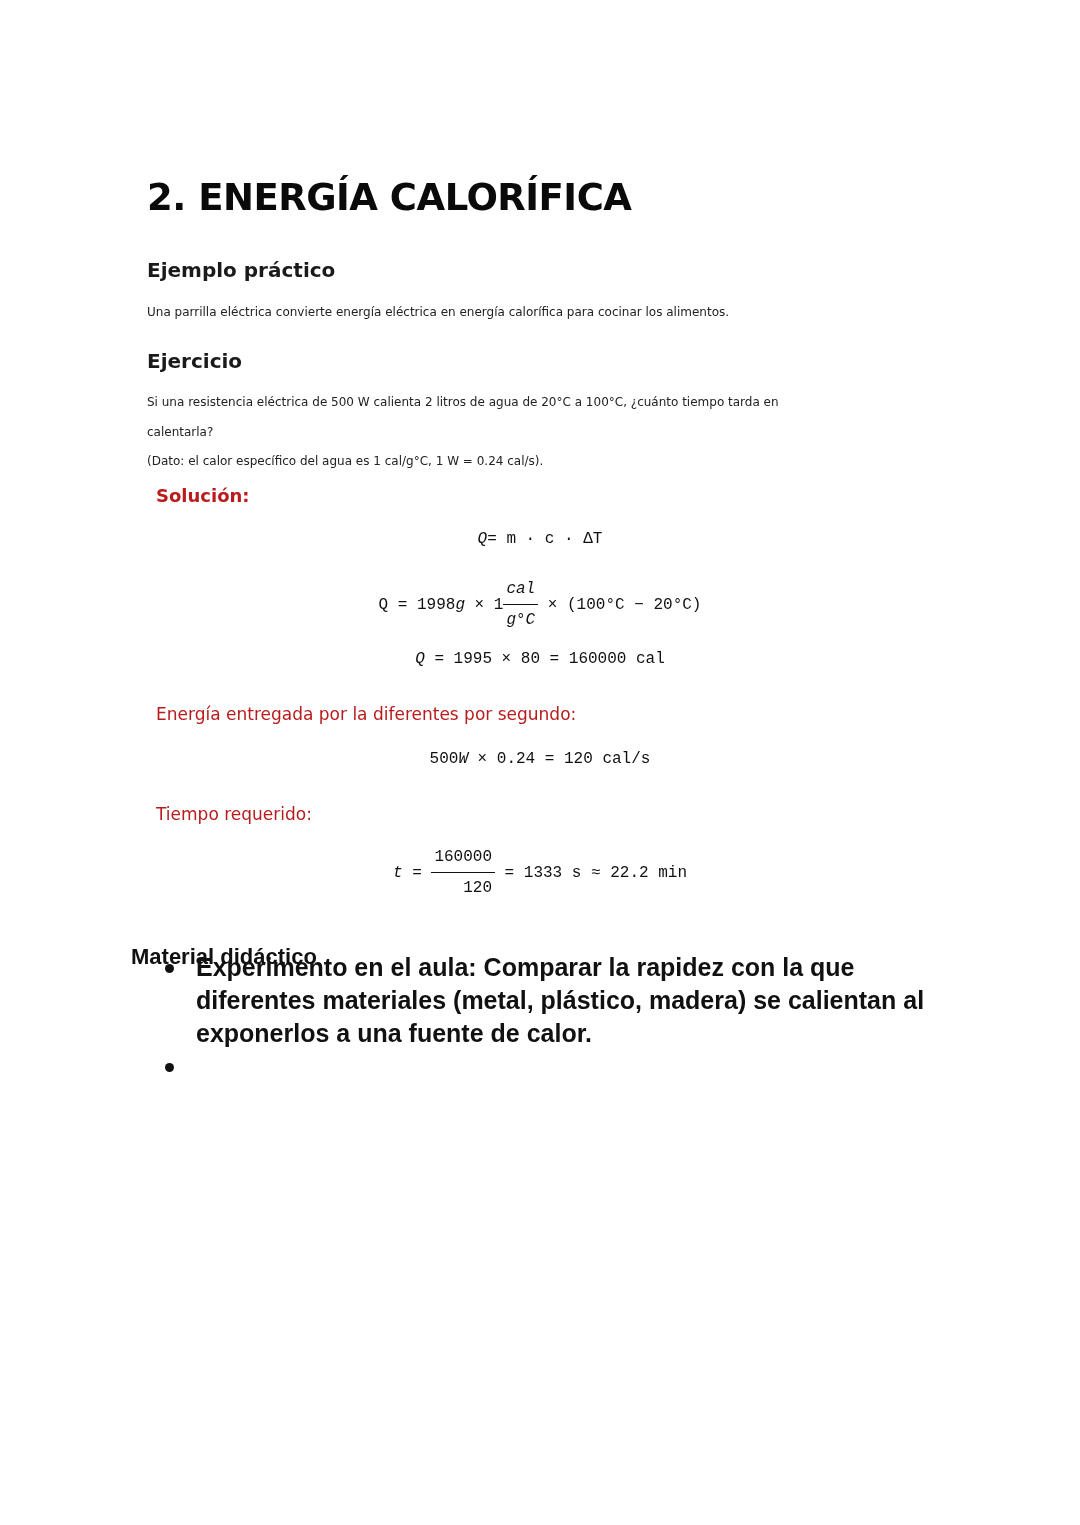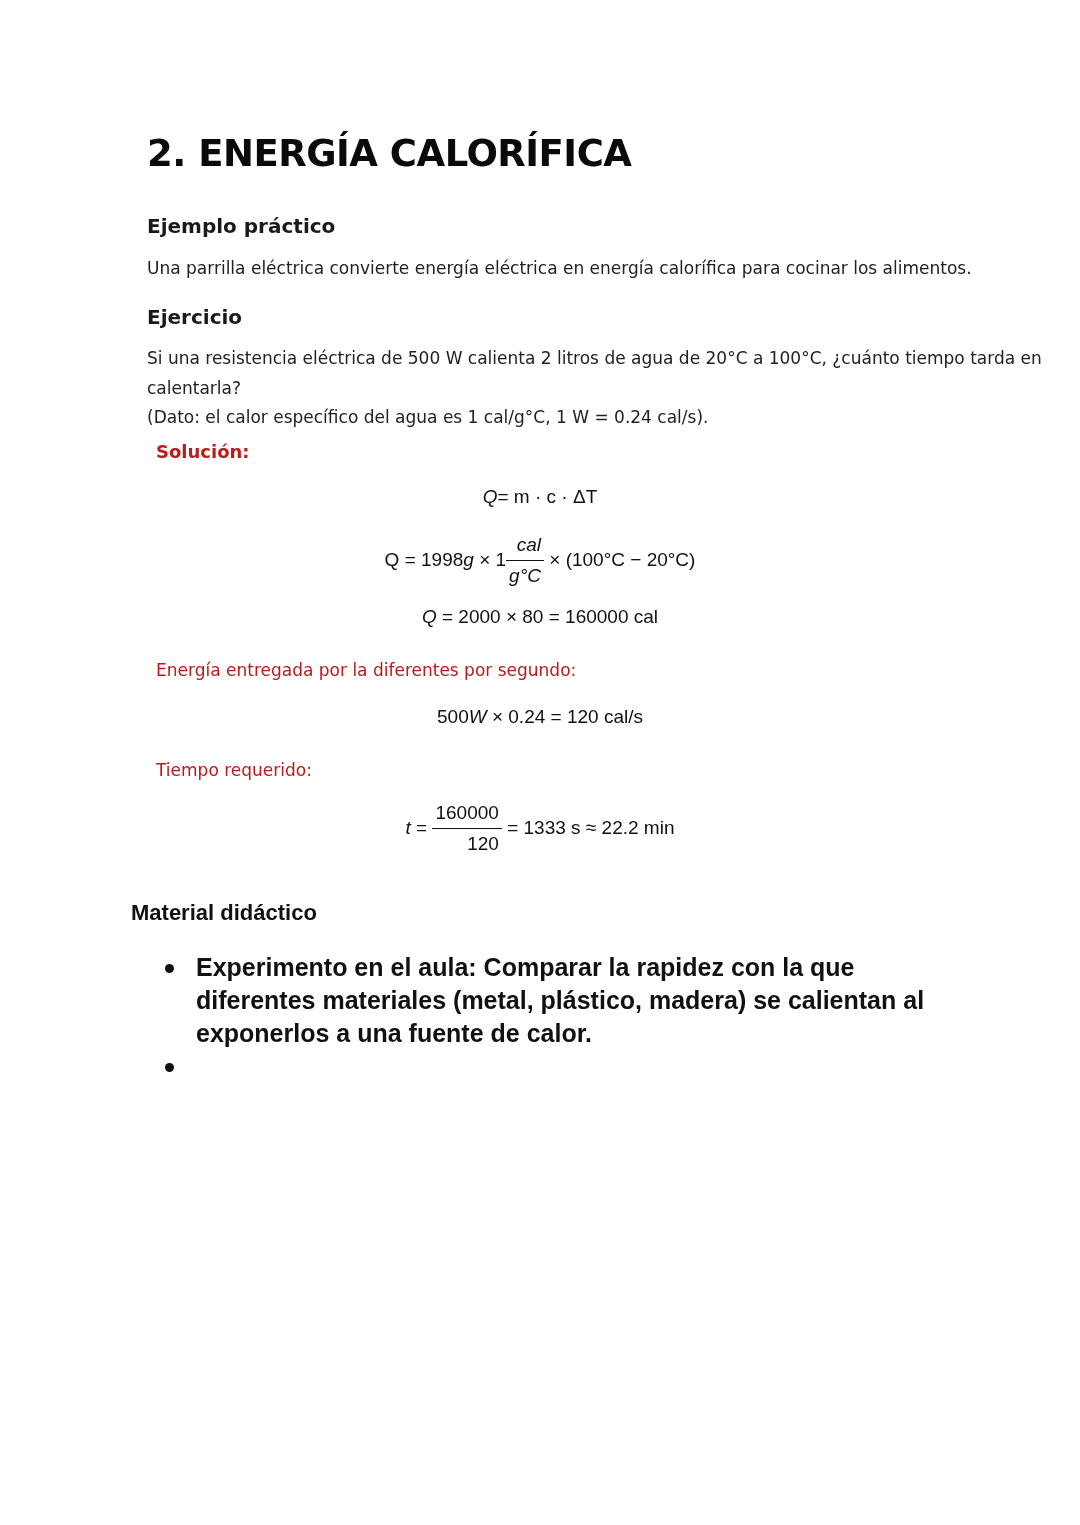--- a/index.html
+++ b/index.html
@@ -1,22 +1,22 @@
 <!DOCTYPE html>
 <html><head>
 <meta charset="utf-8">
 <style>
   html, body { margin:0; padding:0; background:#ffffff; }
   body { width:1080px; height:1525px; position:relative; overflow:hidden; color:#111; font-family:"DejaVu Sans", sans-serif; }
-  .abs { position:absolute; }
+  .abs { position:absolute;margin-top:44px; }
   .title { left:147px; top:132px; font-size:37px; font-weight:bold; letter-spacing:-0.5px; color:#0a0a0a; font-family:"DejaVu Sans", sans-serif; }
   .h2 { font-size:20px; font-weight:bold; color:#1a1a1a; font-family:"DejaVu Sans", sans-serif; }
-  .p { font-size:17px; color:#222; font-family:"DejaVu Sans", sans-serif; line-height:30px; }
+  .p { font-size:12px; color:#222; font-family:"DejaVu Sans", sans-serif; line-height:30px; }
   .p2 { font-size:17px; color:#b91c1c; font-family:"DejaVu Sans", sans-serif; }
-  .math { font-family:Liberation Sans, sans-serif; font-size:19px; color:#111; white-space:nowrap; }
+  .math { font-family:Liberation Mono, monospace; font-size:16px; color:#111; white-space:nowrap; }
   .math i { font-style:italic; }
   .centered { left:0; width:1080px; text-align:center; }
   .frac { display:inline-block; vertical-align:middle; text-align:right; }
   .frac .num { display:block; padding:0 3px; border-bottom:1.5px solid #111; line-height:30px; }
   .frac .den { display:block; padding:0 3px; line-height:30px; }
   .mat-title { left:131px; top:900px; font-family:"Liberation Sans", sans-serif; font-weight:bold; font-size:22px; color:#111; }
   .bullets { left:163px; top:951px; width:800px; margin:0; padding:0; list-style:none; font-family:"Liberation Sans", sans-serif; font-weight:bold; font-size:25px; line-height:33px; color:#111; }
   .bullets li { position:relative; padding-left:33px; }
   .bullets li .dot { position:absolute; left:2px; top:13px; width:9px; height:9px; border-radius:50%; background:#111; }
 </style>
@@ -37,21 +37,21 @@
 
 <div class="abs math centered" style="top:486px;">
   <i>Q</i><span>= m · c · ΔT</span>
 </div>
 
 <div class="abs math centered" style="top:530px;">
   <span>Q = 1998</span><i>g</i><span> × 1</span><span class="frac"><i class="num">cal</i><i class="den">g°C</i></span><span> × (100°C − 20°C)</span>
 </div>
 
 <div class="abs math centered" style="top:606px;">
-  <i>Q</i><span> = 2000 × 80 = 160000 cal</span>
+  <i>Q</i><span> = 1995 × 80 = 160000 cal</span>
 </div>
 
 <div class="abs p2" style="left:156px; top:660px;">Energía entregada por la diferentes por segundo:</div>
 
 <div class="abs math centered" style="top:706px;">
   <span>500</span><i>W</i><span> × 0.24 = 120 cal/s</span>
 </div>
 
 <div class="abs p2" style="left:156px; top:760px;">Tiempo requerido:</div>
 

